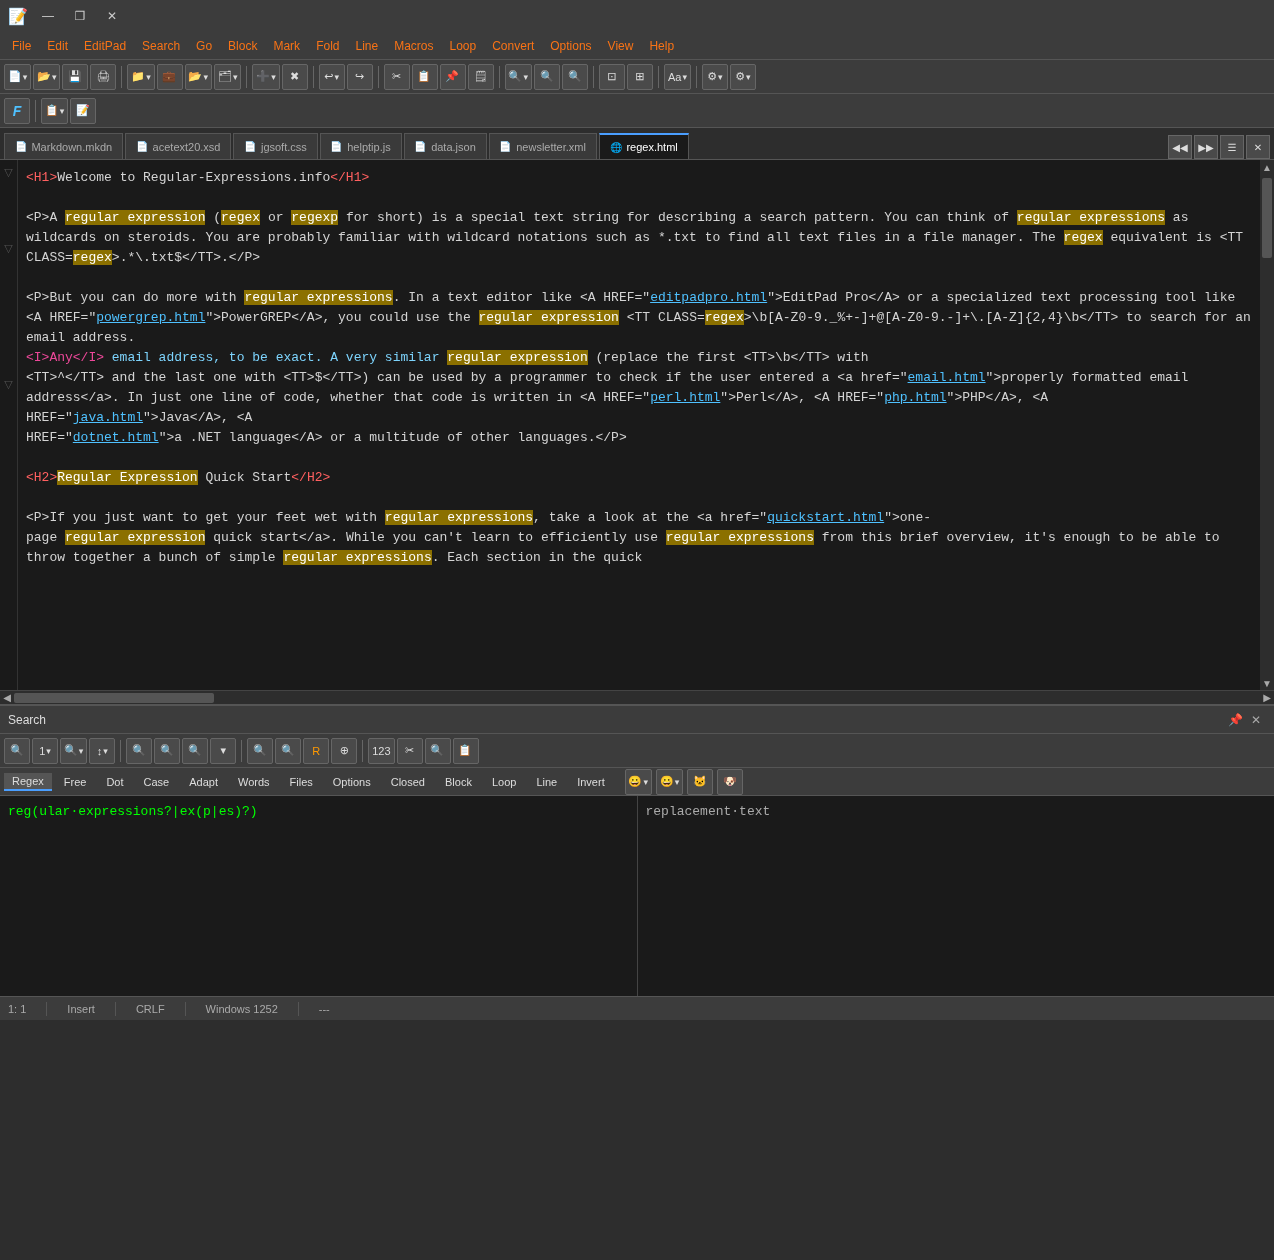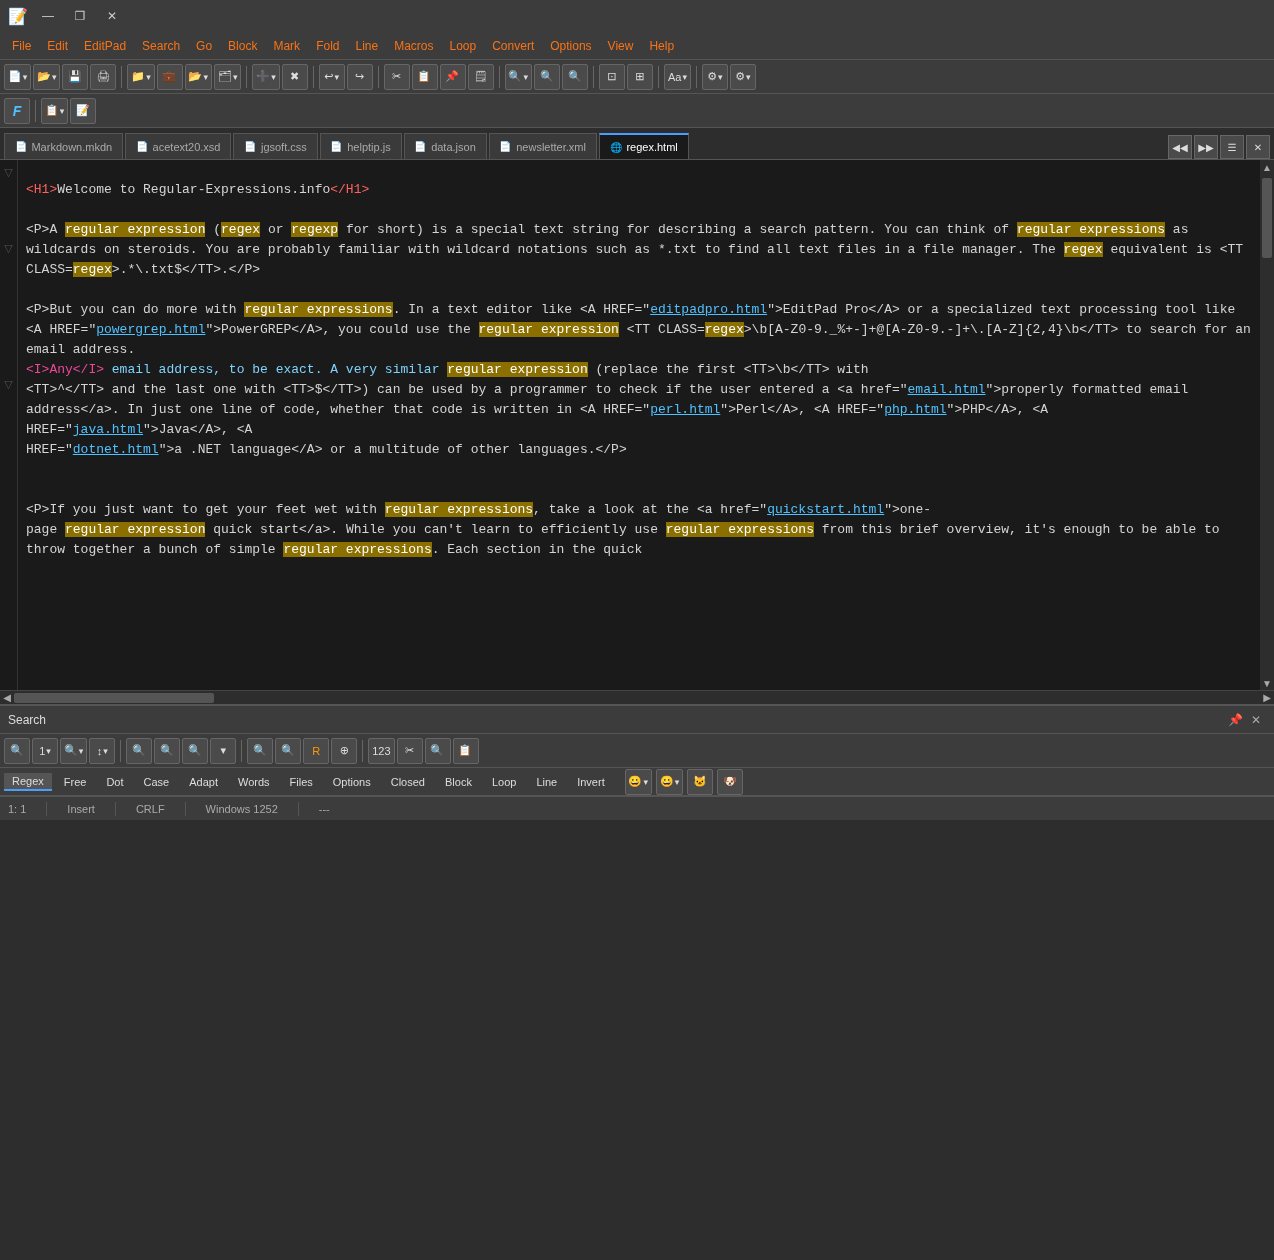--- a/index.html
+++ b/index.html
@@ -29,21 +29,21 @@
     .tab { height: 26px; padding: 0 10px; display: flex; align-items: center; background: #3a3a3a; border: 1px solid #555; border-bottom: none; margin-right: 2px; cursor: pointer; font-size: 11px; color: #aaa; white-space: nowrap; }
     .tab.active { background: #1a1a1a; color: #fff; border-top: 2px solid #4a9eff; }
     .tab .tab-icon { margin-right: 4px; font-size: 10px; }
     #tab-nav { display: flex; align-items: center; gap: 2px; margin-left: auto; }
     #tab-nav .nav-btn { width: 24px; height: 24px; display: flex; align-items: center; justify-content: center; background: #4a4a4a; border: 1px solid #666; cursor: pointer; color: #ddd; font-size: 10px; }
 
     
     #editor-container { display: flex; height: 530px; background: #1a1a1a; }
     #line-gutter { width: 18px; background: #1a1a1a; border-right: 1px solid #333; display: flex; flex-direction: column; padding-top: 4px; }
     .gutter-mark { color: #555; font-size: 11px; display: flex; align-items: center; justify-content: center; height: 16px; cursor: pointer; }
-    #editor-content { flex: 1; overflow: hidden; padding: 20px 8px; font-family: 'Courier New', monospace; font-size: 13px; line-height: 20px; color: #d4d4d4; }
+    #editor-content { flex: 1; overflow: hidden; padding: 8px 8px; font-family: 'Courier New', monospace; font-size: 13px; line-height: 20px; color: #d4d4d4; }
     #editor-scrollbar { width: 14px; background: #2d2d2d; display: flex; flex-direction: column; }
     .scroll-thumb { background: #555; border-radius: 2px; margin: 2px; cursor: pointer; }
 
     
     #h-scroll { height: 14px; background: #2d2d2d; border-top: 1px solid #444; display: flex; align-items: center; }
     #h-scroll-inner { flex: 1; height: 10px; position: relative; }
     #h-scroll-thumb { position: absolute; left: 0; width: 200px; height: 10px; background: #555; border-radius: 2px; }
     .scroll-arrow { width: 14px; height: 14px; display: flex; align-items: center; justify-content: center; color: #aaa; cursor: pointer; font-size: 10px; }
 
     
@@ -231,20 +231,23 @@
     <div>&nbsp;</div>
 
     <div style="line-height:20px;">
       <span style="color:#d4d4d4;">&lt;P&gt;But you can do more with </span><span style="background:#8b7000;color:#fff;">regular expressions</span><span style="color:#d4d4d4;">.  In a text editor like </span><span style="color:#d4d4d4;">&lt;A HREF="</span><span style="color:#4fc1ff;text-decoration:underline;">editpadpro.html</span><span style="color:#d4d4d4;">"&gt;EditPad Pro&lt;/A&gt;</span><span style="color:#d4d4d4;"> or a specialized text processing tool like </span><span style="color:#d4d4d4;">&lt;A HREF="</span><span style="color:#4fc1ff;text-decoration:underline;">powergrep.html</span><span style="color:#d4d4d4;">"&gt;PowerGREP&lt;/A&gt;</span><span style="color:#d4d4d4;">, you could use the </span><span style="background:#8b7000;color:#fff;">regular expression</span><span style="color:#d4d4d4;"> &lt;TT CLASS=</span><span style="background:#8b7000;color:#fff;">regex</span><span style="color:#d4d4d4;">&gt;\b[A-Z0-9._%+-]+@[A-Z0-9.-]+\.[A-Z]{2,4}\b&lt;/TT&gt; to search for an email address.</span><br>
       <span style="color:#ec4899;">&lt;I&gt;Any&lt;/I&gt;</span><span style="color:#7dd3fc;"> email address, to be exact.  A very similar </span><span style="background:#8b7000;color:#fff;">regular expression</span><span style="color:#d4d4d4;"> (replace the first &lt;TT&gt;\b&lt;/TT&gt; with</span><br>
       <span style="color:#d4d4d4;">&lt;TT&gt;^&lt;/TT&gt; and the last one with &lt;TT&gt;$&lt;/TT&gt;) can be used by a programmer to check if the user entered a </span><span style="color:#d4d4d4;">&lt;a href="</span><span style="color:#4fc1ff;text-decoration:underline;">email.html</span><span style="color:#d4d4d4;">"&gt;properly formatted email address&lt;/a&gt;</span><span style="color:#d4d4d4;">.  In just one line of code, whether that code is written in </span><span style="color:#d4d4d4;">&lt;A HREF="</span><span style="color:#4fc1ff;text-decoration:underline;">perl.html</span><span style="color:#d4d4d4;">"&gt;Perl&lt;/A&gt;, &lt;A HREF="</span><span style="color:#4fc1ff;text-decoration:underline;">php.html</span><span style="color:#d4d4d4;">"&gt;PHP&lt;/A&gt;, &lt;A HREF="</span><span style="color:#4fc1ff;text-decoration:underline;">java.html</span><span style="color:#d4d4d4;">"&gt;Java&lt;/A&gt;, &lt;A</span><br>
       <span style="color:#d4d4d4;">HREF="</span><span style="color:#4fc1ff;text-decoration:underline;">dotnet.html</span><span style="color:#d4d4d4;">"&gt;a .NET language&lt;/A&gt;</span><span style="color:#d4d4d4;"> or a multitude of other languages.&lt;/P&gt;</span>
     </div>
     <div>&nbsp;</div>
 
+    <div style="line-height:20px;">
+      <span style="color:#ff6060;">&lt;H2&gt;</span><span style="background:#8b7000;color:#fff;">Regular Expression</span><span style="color:#d4d4d4;"> Quick Start</span><span style="color:#ff6060;">&lt;/H2&gt;</span>
+    </div>
     <div>&nbsp;</div>
 
     <div style="line-height:20px;">
       <span style="color:#d4d4d4;">&lt;P&gt;If you just want to get your feet wet with </span><span style="background:#8b7000;color:#fff;">regular expressions</span><span style="color:#d4d4d4;">, take a look at the </span><span style="color:#d4d4d4;">&lt;a href="</span><span style="color:#4fc1ff;text-decoration:underline;">quickstart.html</span><span style="color:#d4d4d4;">"&gt;one-</span><br>
       <span style="color:#d4d4d4;">page </span><span style="background:#8b7000;color:#fff;">regular expression</span><span style="color:#d4d4d4;"> quick start&lt;/a&gt;.  While you can't learn to efficiently use </span><span style="background:#8b7000;color:#fff;">regular expressions</span><span style="color:#d4d4d4;"> from this brief overview, it's enough to be able to throw together a bunch of simple </span><span style="background:#8b7000;color:#fff;">regular expressions</span><span style="color:#d4d4d4;">.  Each section in the quick</span>
     </div>
   </div>
   <div id="editor-scrollbar">
     <div class="scroll-arrow">▲</div>
     <div style="flex:1;position:relative;">
@@ -321,20 +324,28 @@
           <span class="arrow">▾</span>
         </div>
       <div class="tb-btn tb-dropdown">
           <span>😀</span>
           <span class="arrow">▾</span>
         </div>
       <div class="tb-btn">🐱</div>
       <div class="tb-btn">🐶</div>
     </div>
   </div>
+  <div id="search-inputs">
+    <div id="search-left">
+      <textarea class="search-input-area" spellcheck="false" style="">reg(ular·expressions?|ex(p|es)?)</textarea>
+    </div>
+    <div id="search-right">
+      <textarea class="search-input-area" spellcheck="false" style="color: rgb(170, 170, 170);">replacement·text</textarea>
+    </div>
+  </div>
 </div>
 
 <div id="status-bar">
   <span>1: 1</span>
   <div class="status-sep"></div>
   <span>Insert</span>
   <div class="status-sep"></div>
   <span>CRLF</span>
   <div class="status-sep"></div>
   <span>Windows 1252</span>

